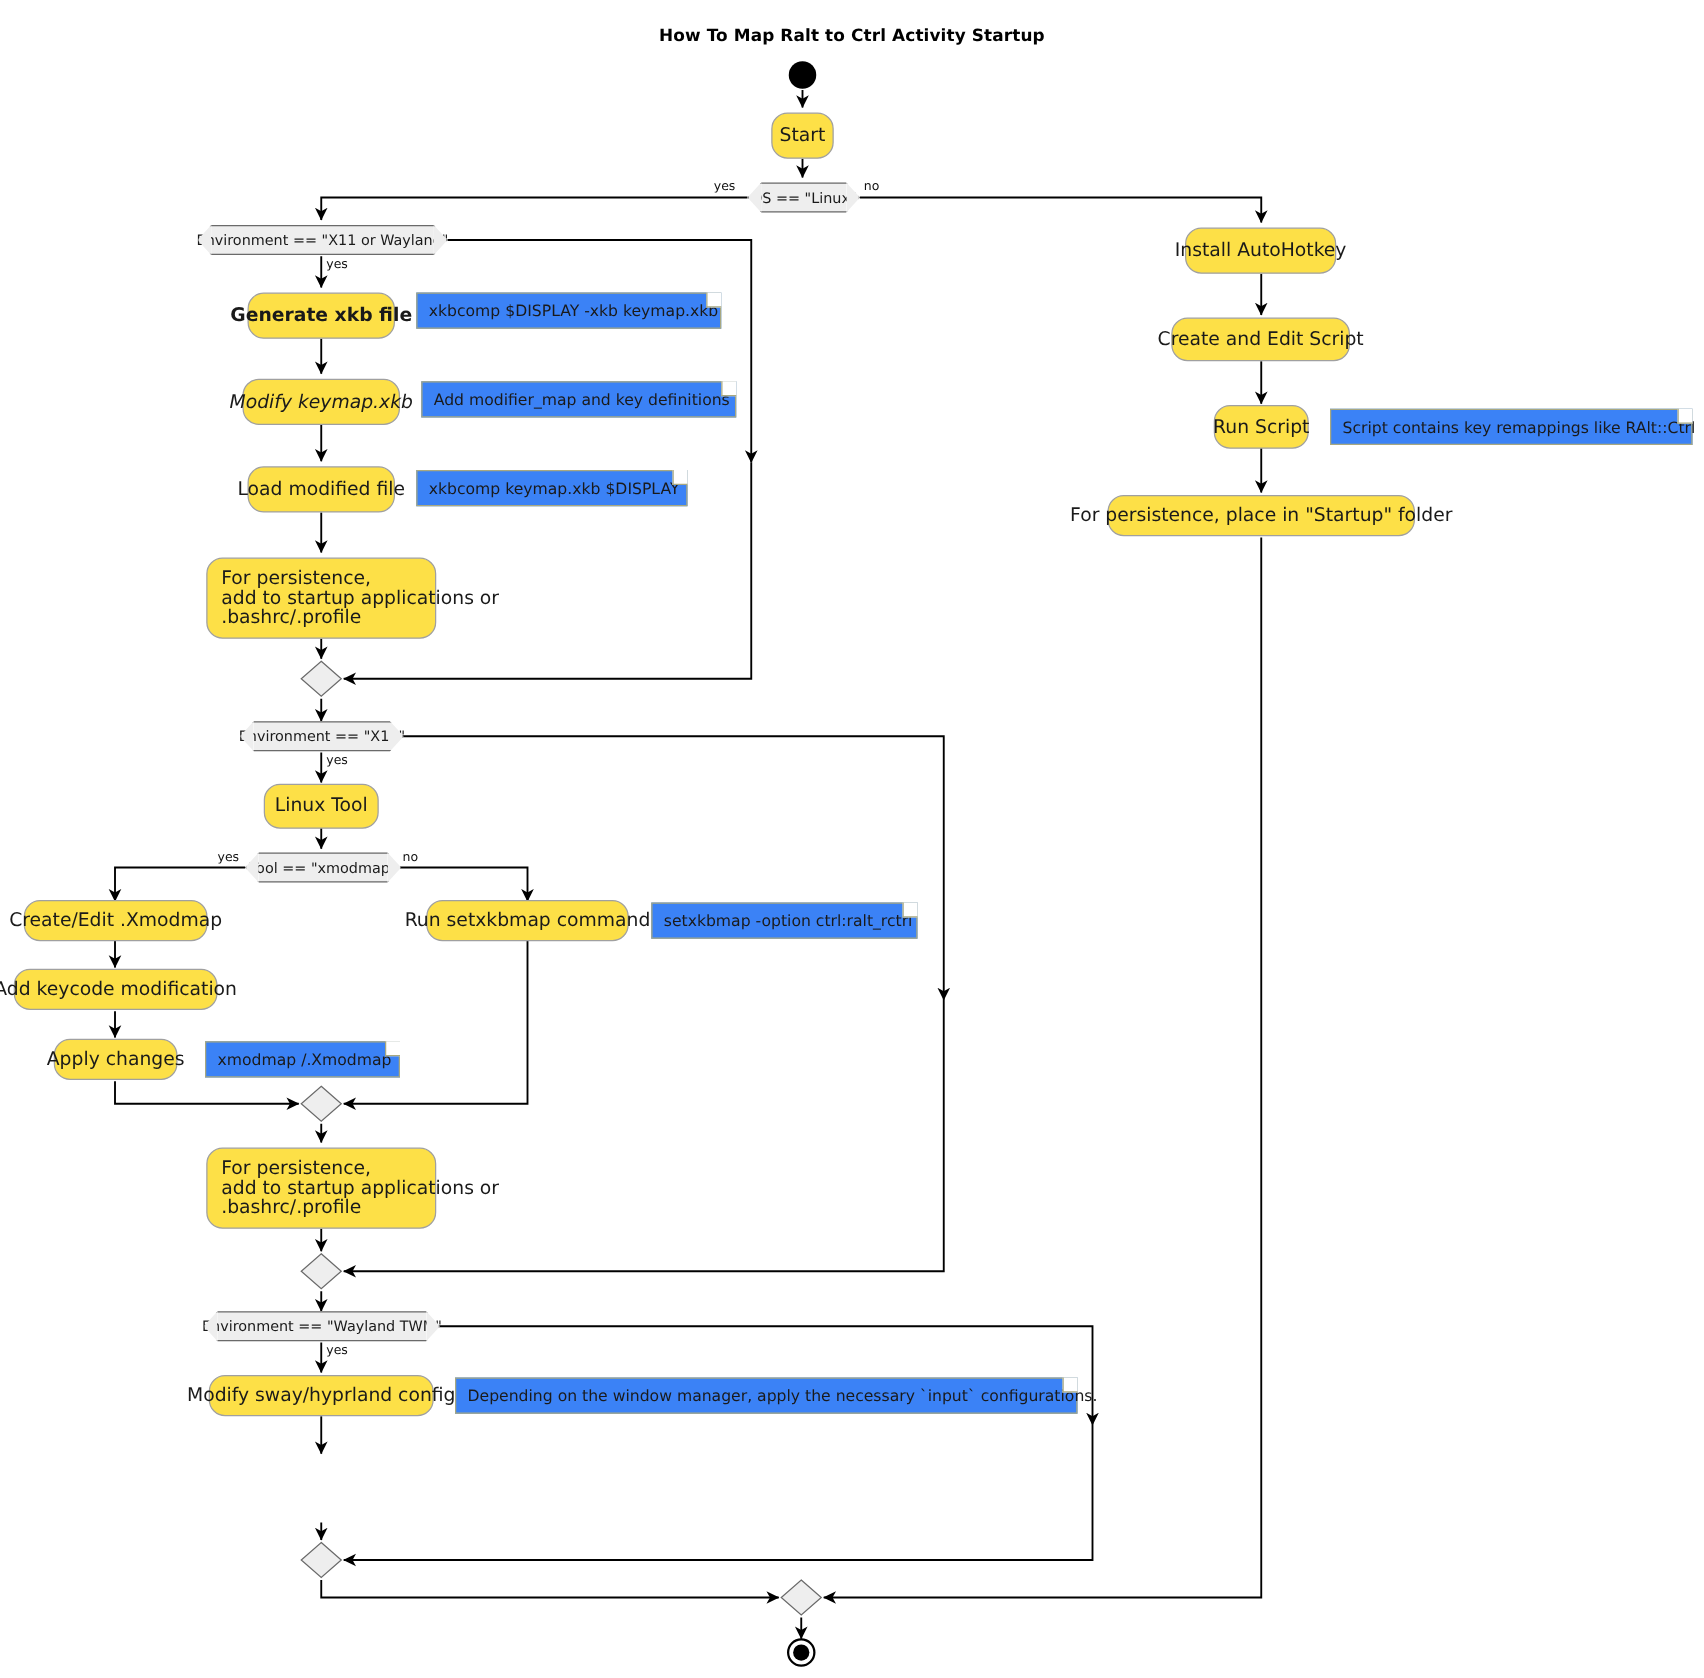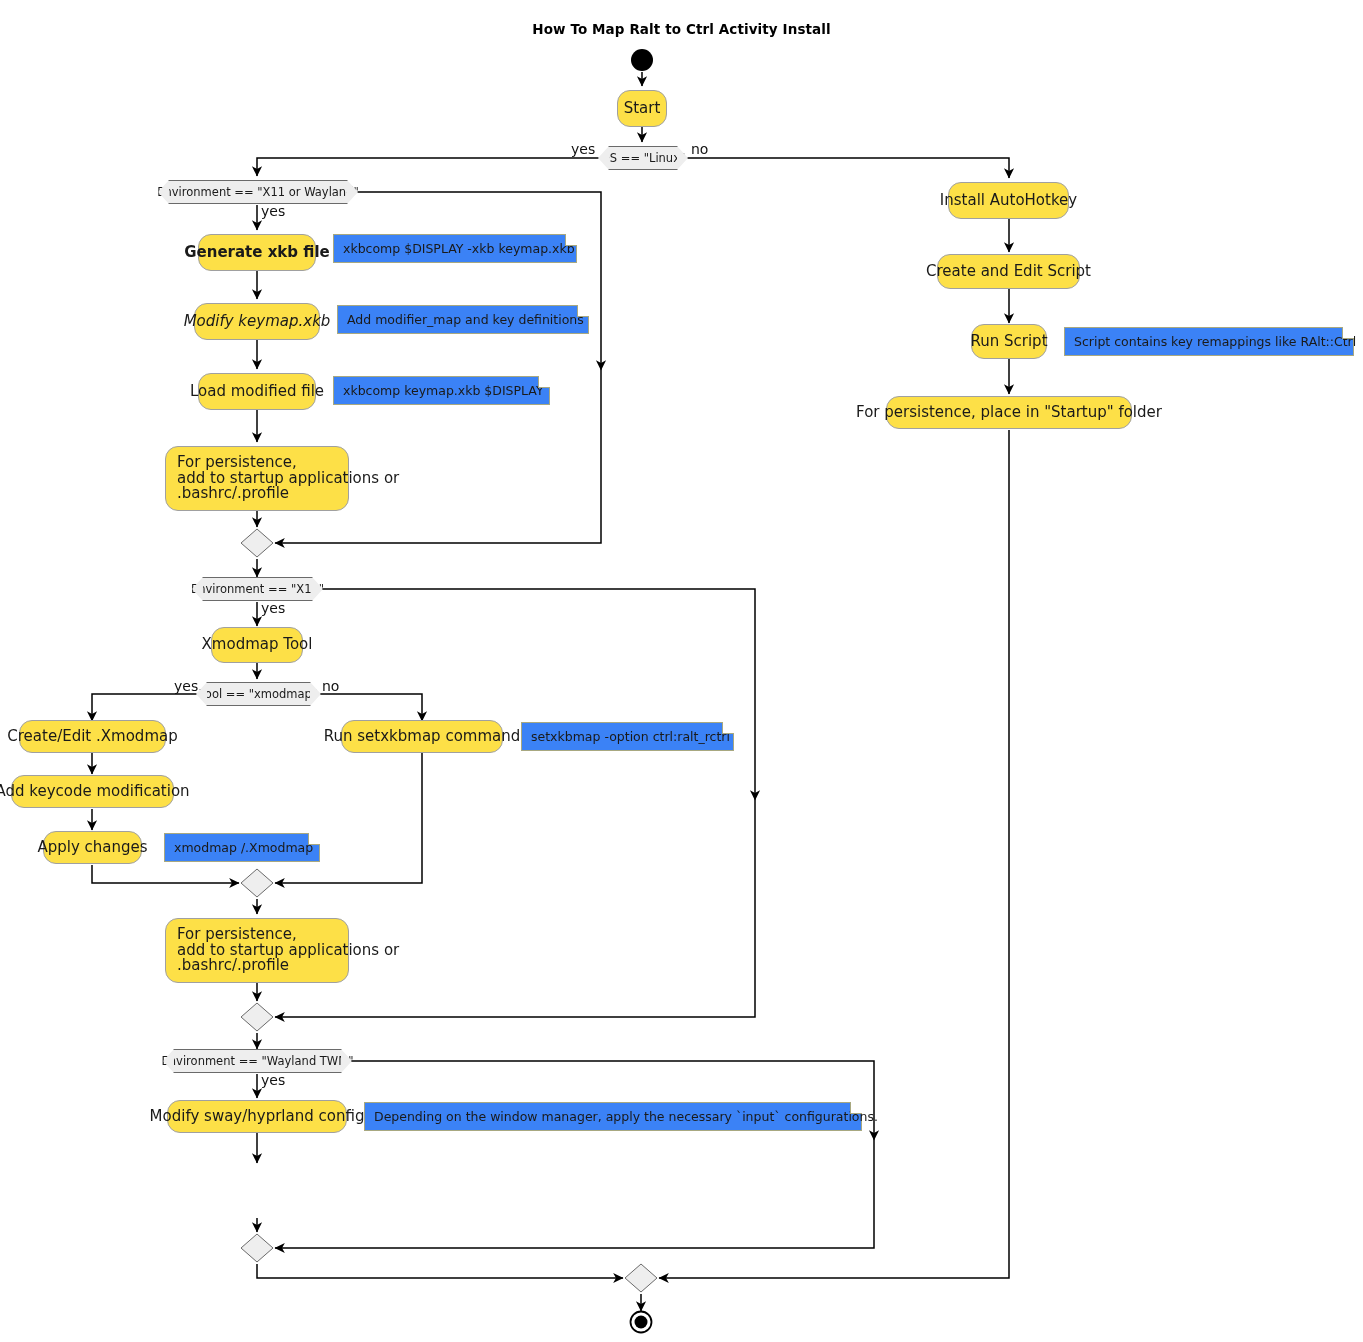--- a/index.html
+++ b/index.html
@@ -103,32 +103,32 @@
     width:11px;height:11px;
     background:#FFFFFF;
     border-left:1px solid #A8A880;
     border-bottom:1px solid #A8A880;
     transform:none;
   }
 
   
   .elabel{
     position:absolute;
-    font-size:14px;
+    font-size:10px;
     color:#111;
     white-space:pre;
     line-height:13px;
   }
 </style>
 </head>
 <body>
 
 <div id="canvas">
 
-  <div class="title">How To Map Ralt to Ctrl Activity Install</div>
+  <div class="title">How To Map Ralt to Ctrl Activity Startup</div>
 
   <svg id="edges" viewBox="0 0 1363 1342">
     <defs>
       <marker id="ah" viewBox="0 0 12 12" refX="10.5" refY="6" markerWidth="7.5" markerHeight="7.5" orient="auto-start-reverse">
         <path d="M0,0.6 L11,6 L0,11.4 L3,6 Z" fill="#000"></path>
       </marker>
     </defs>
     <g stroke="#000" stroke-width="1.5" fill="none">
 
       <path d="M642,72 L642,86" marker-end="url(#ah)"></path>
@@ -238,21 +238,21 @@
     <span>xkbcomp keymap.xkb $DISPLAY</span>
   </div>
 
   <div class="act left" style="left:165px;top:446px;width:184px;height:65px;">For persistence,
 add to startup applications or
 .bashrc/.profile</div>
 
   <div class="dec" style="left:203px;top:577px;width:109px;height:24px;">Environment == "X11"</div>
   <div class="elabel" style="left:261px;top:602px;">yes</div>
 
-  <div class="act" style="left:211px;top:627px;width:92px;height:36px;">Xmodmap Tool</div>
+  <div class="act" style="left:211px;top:627px;width:92px;height:36px;">Linux Tool</div>
 
   <div class="dec" style="left:207px;top:682px;width:103px;height:24px;">Tool == "xmodmap"</div>
   <div class="elabel" style="left:174px;top:680px;">yes</div>
   <div class="elabel" style="left:322px;top:680px;">no</div>
 
   <div class="act" style="left:19px;top:720px;width:147px;height:33px;">Create/Edit .Xmodmap</div>
 
   <div class="act" style="left:11px;top:775px;width:163px;height:33px;">Add keycode modification</div>
 
   <div class="act" style="left:43px;top:831px;width:99px;height:33px;">Apply changes</div>

